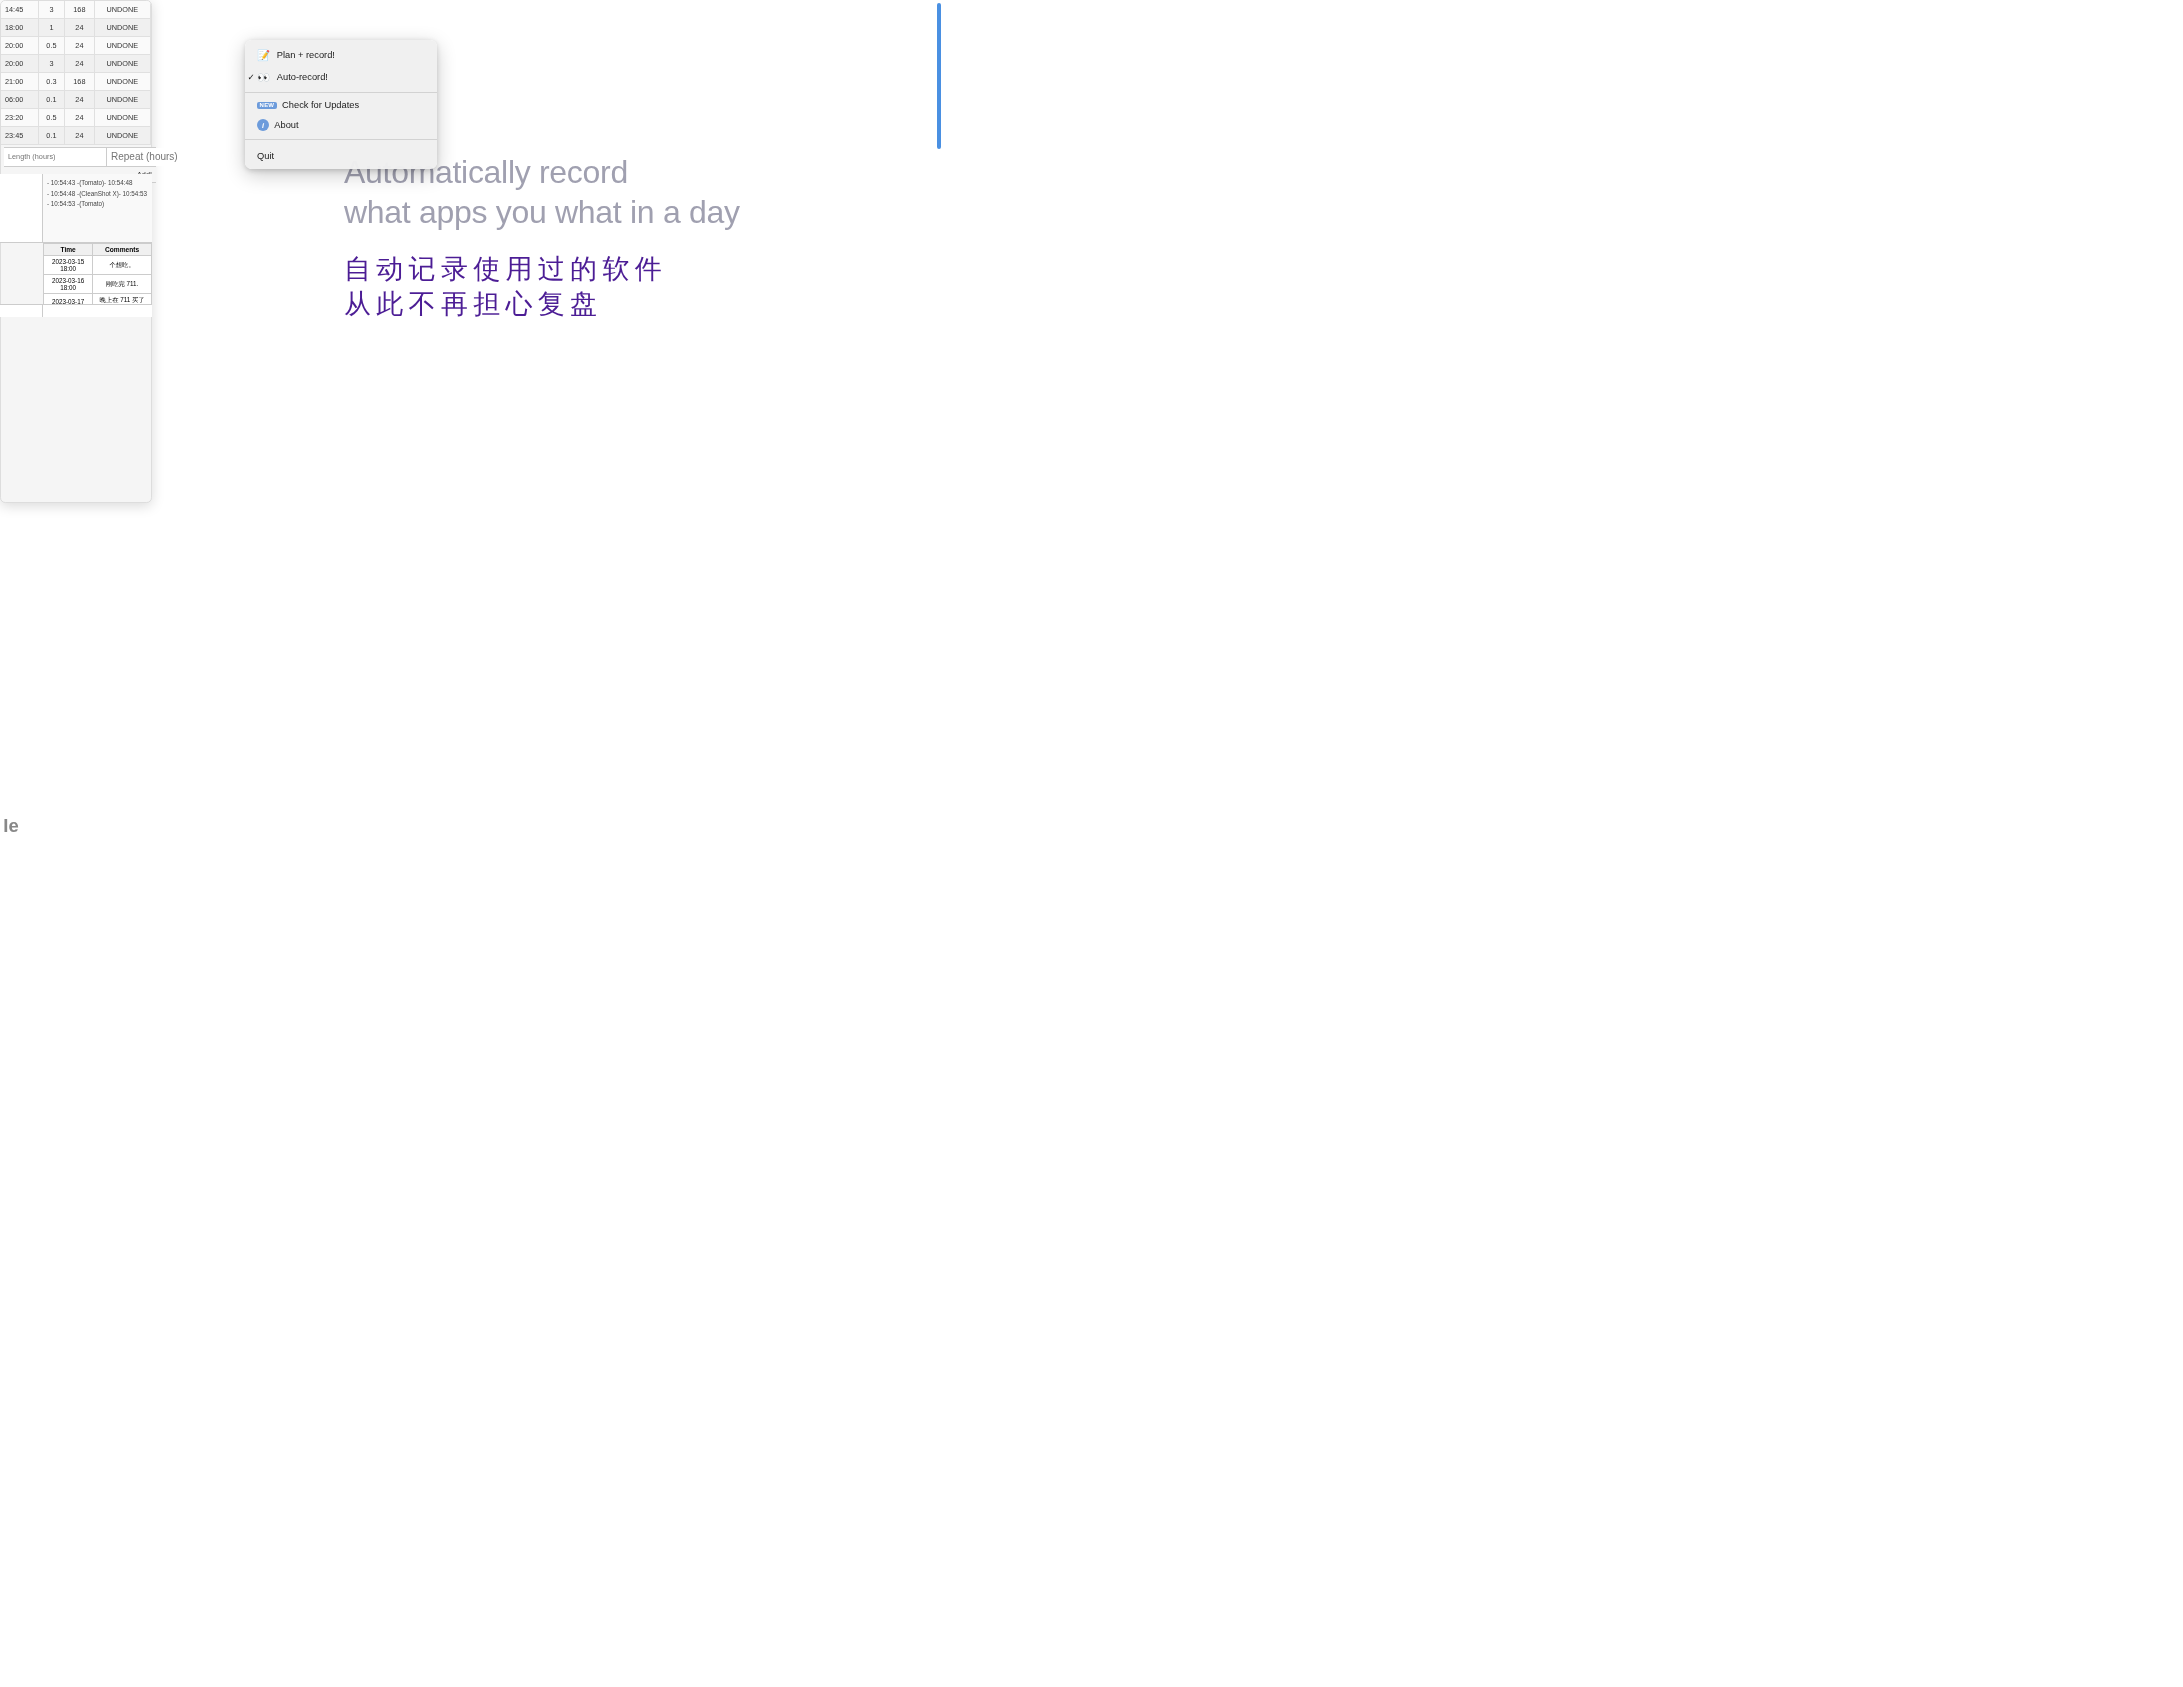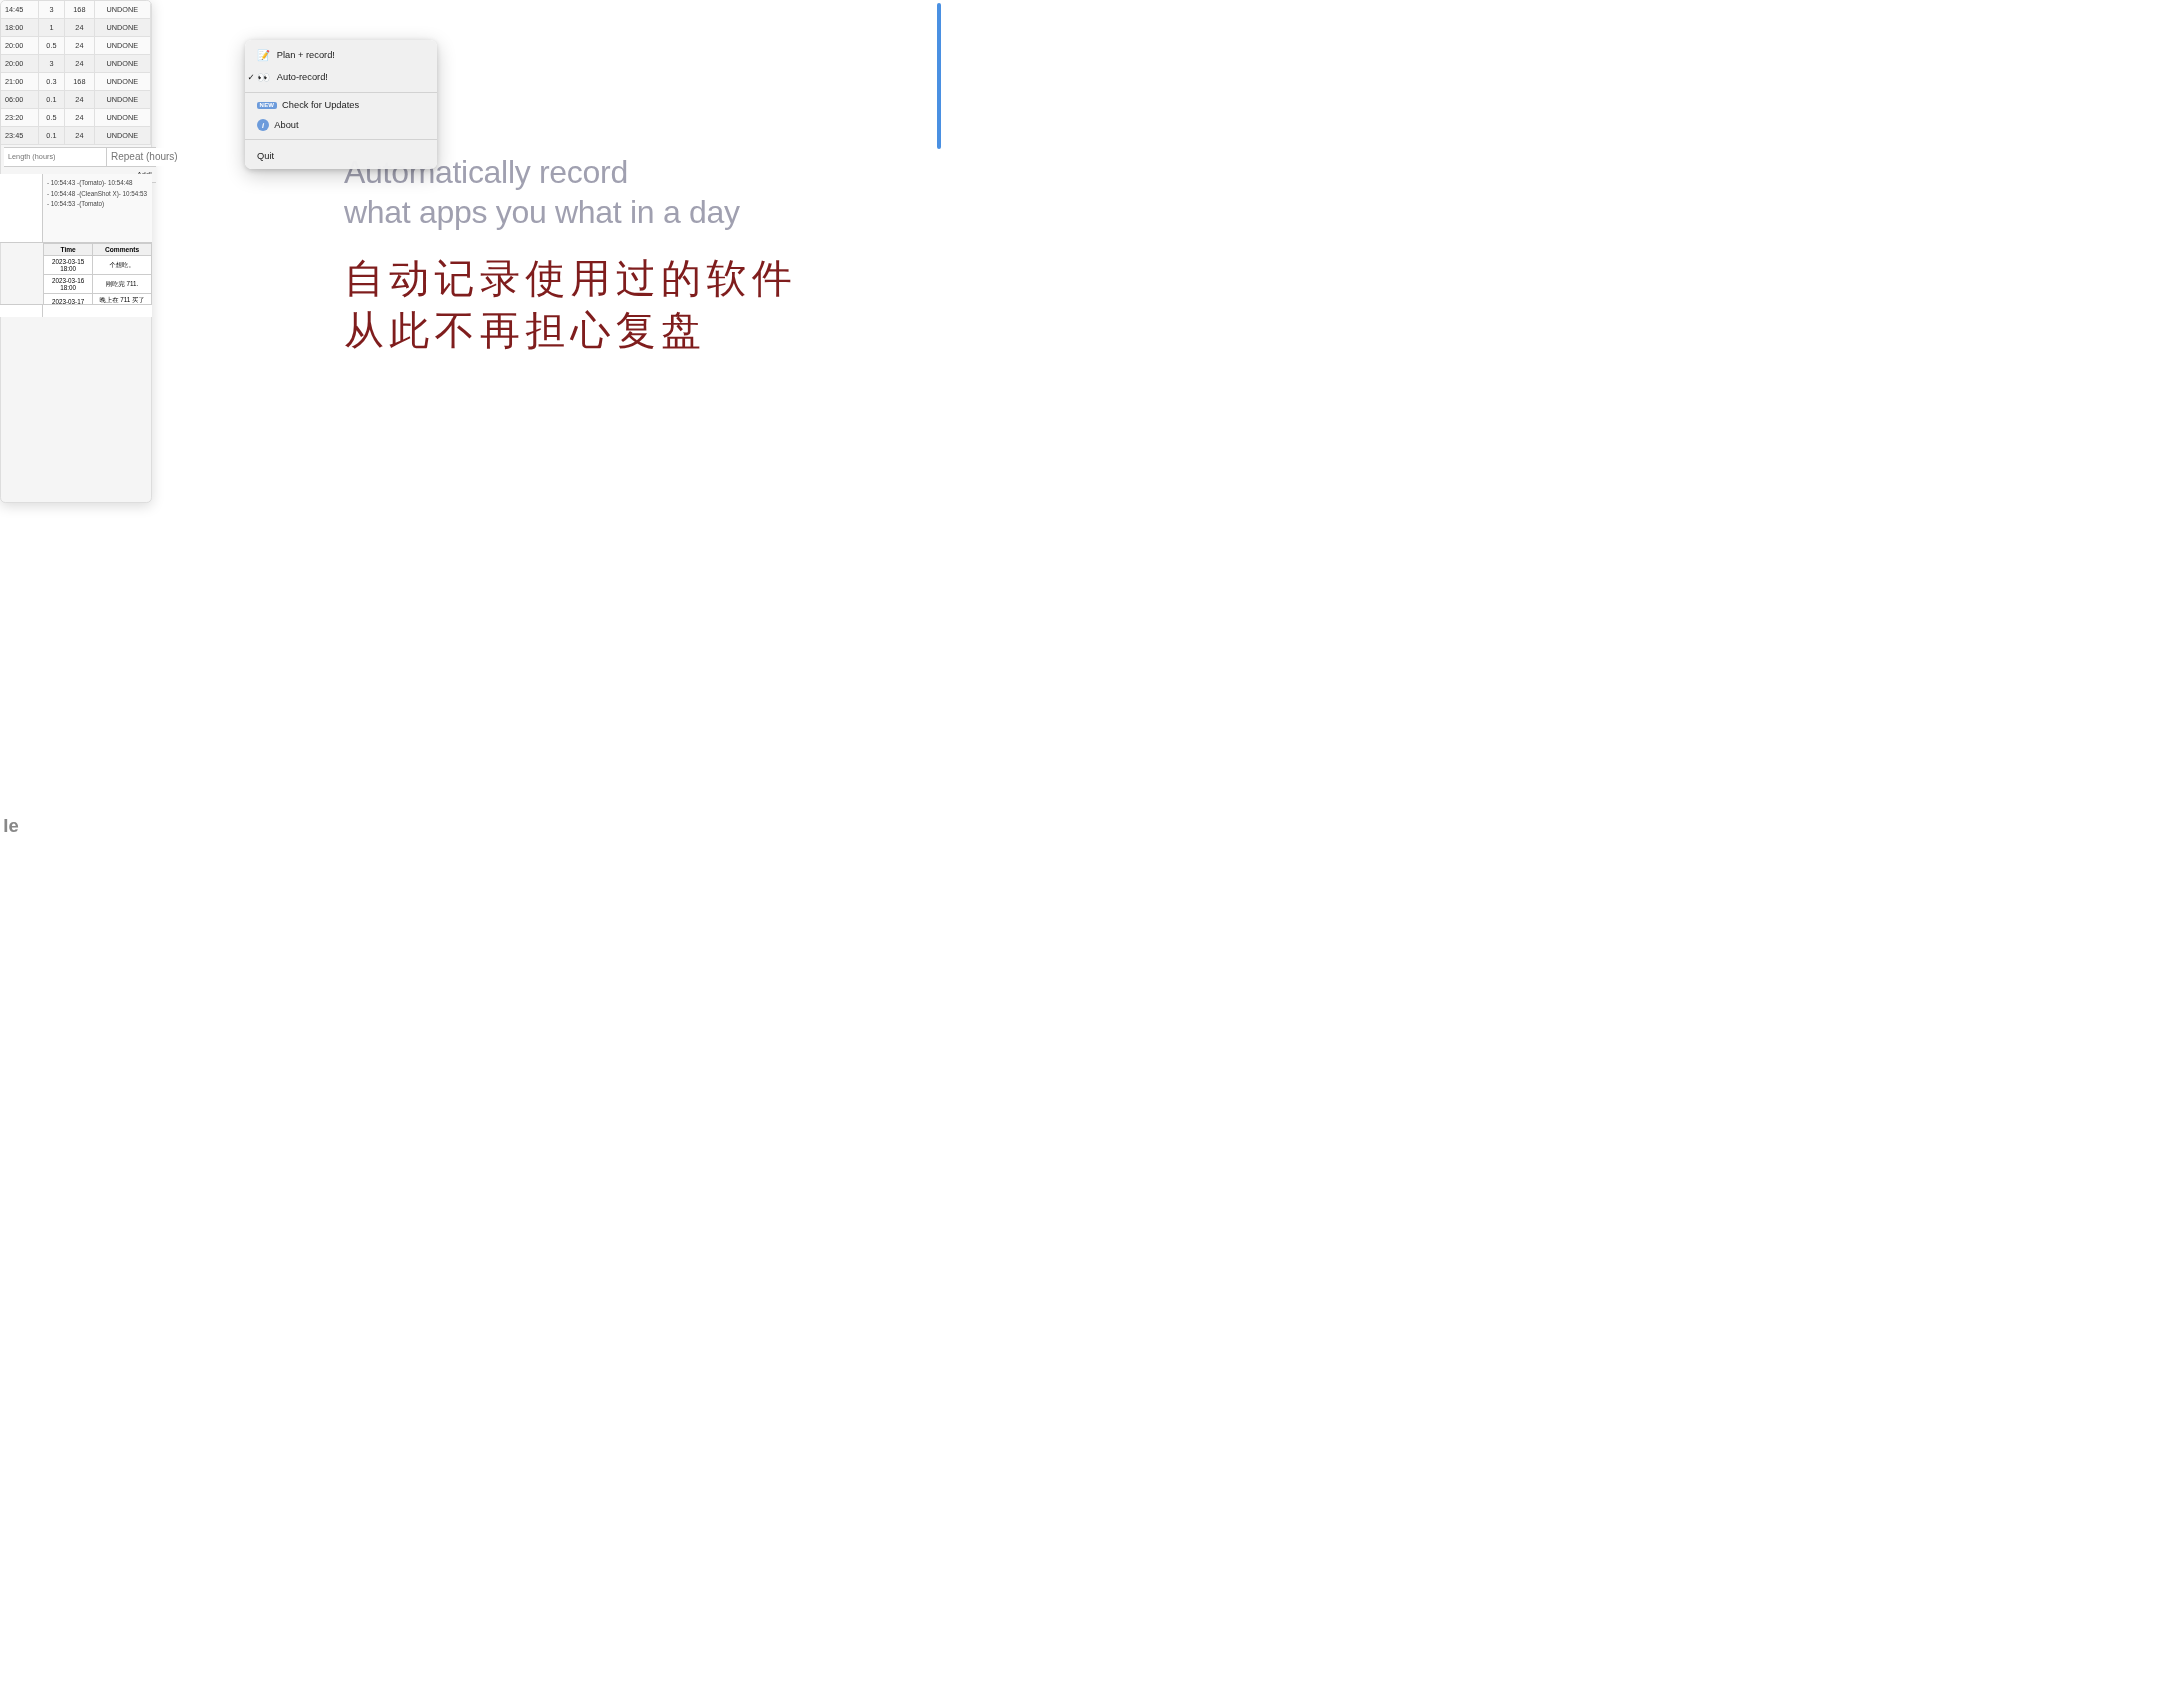--- a/index.html
+++ b/index.html
@@ -217,25 +217,26 @@
     .promo-text-en {
       font-size: 32px;
       color: #a0a0b0;
       font-weight: 300;
       line-height: 1.25;
       letter-spacing: -0.3px;
       margin-bottom: 20px;
     }
 
     .promo-text-zh {
-      font-size: 40px;
-      color: #7f1d1d;
+      font-size: 27px;
+      color: #4c1d95;
       font-weight: 300;
       line-height: 1.3;
       letter-spacing: 5.3px;
+      font-family: Liberation Serif, serif;
     }
 
     
     .bottom-label {
       position: absolute;
       bottom: 6.6px;
       left: 3.3px;
       font-size: 18.5px;
       color: #888;
       font-weight: 700;

